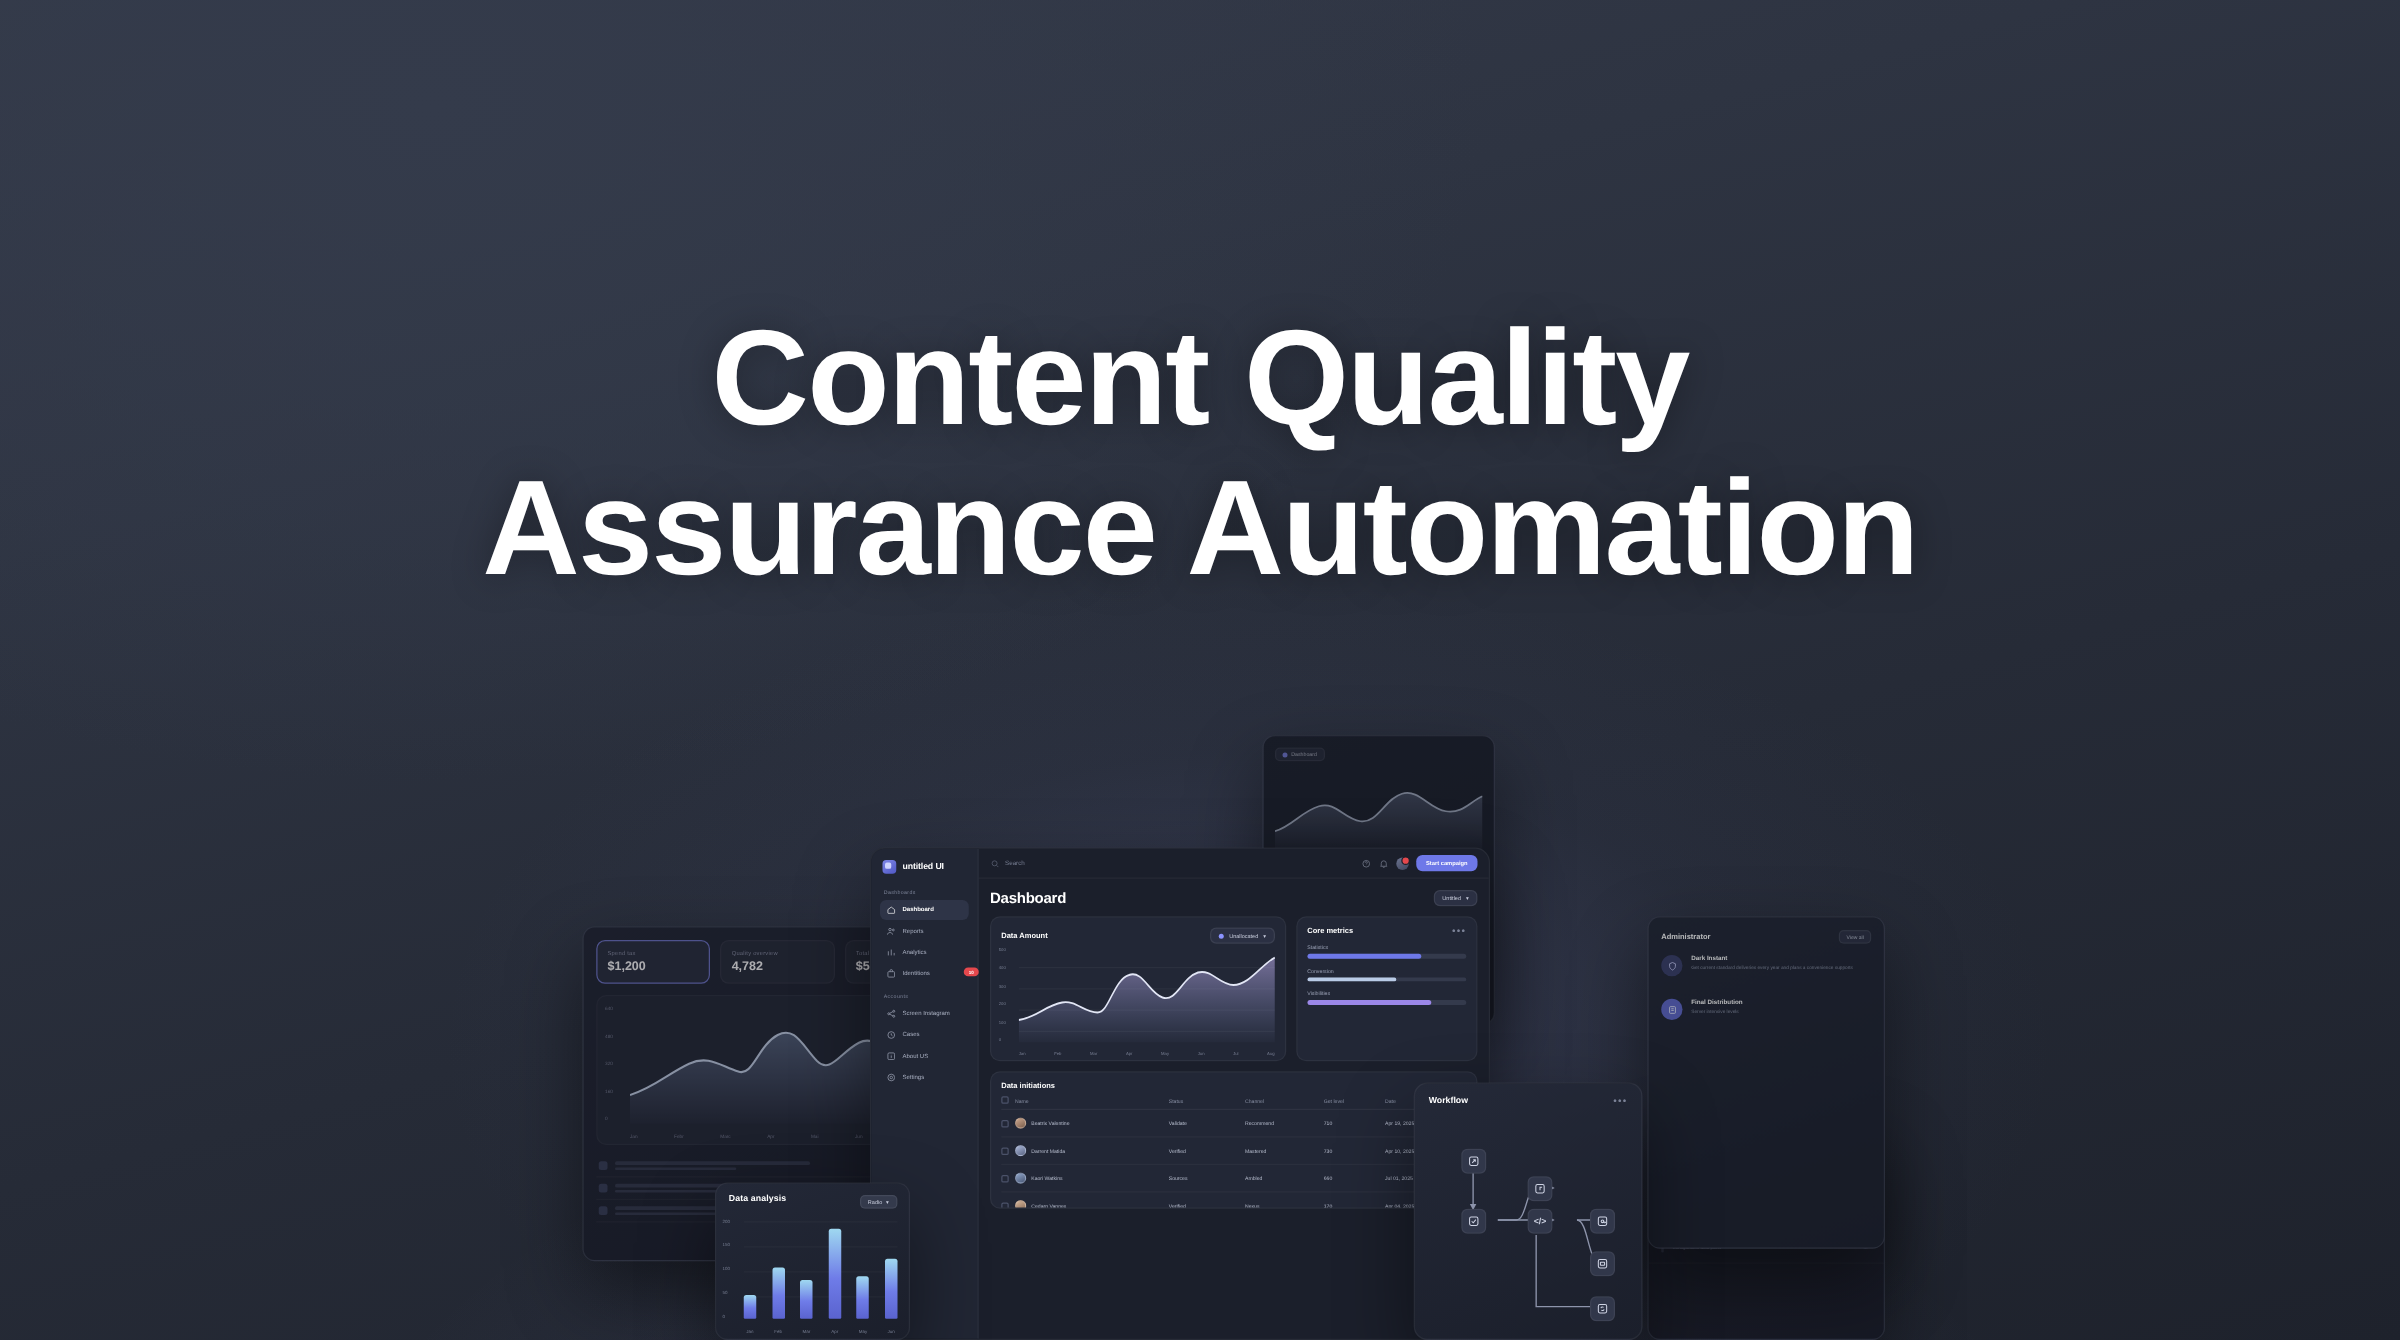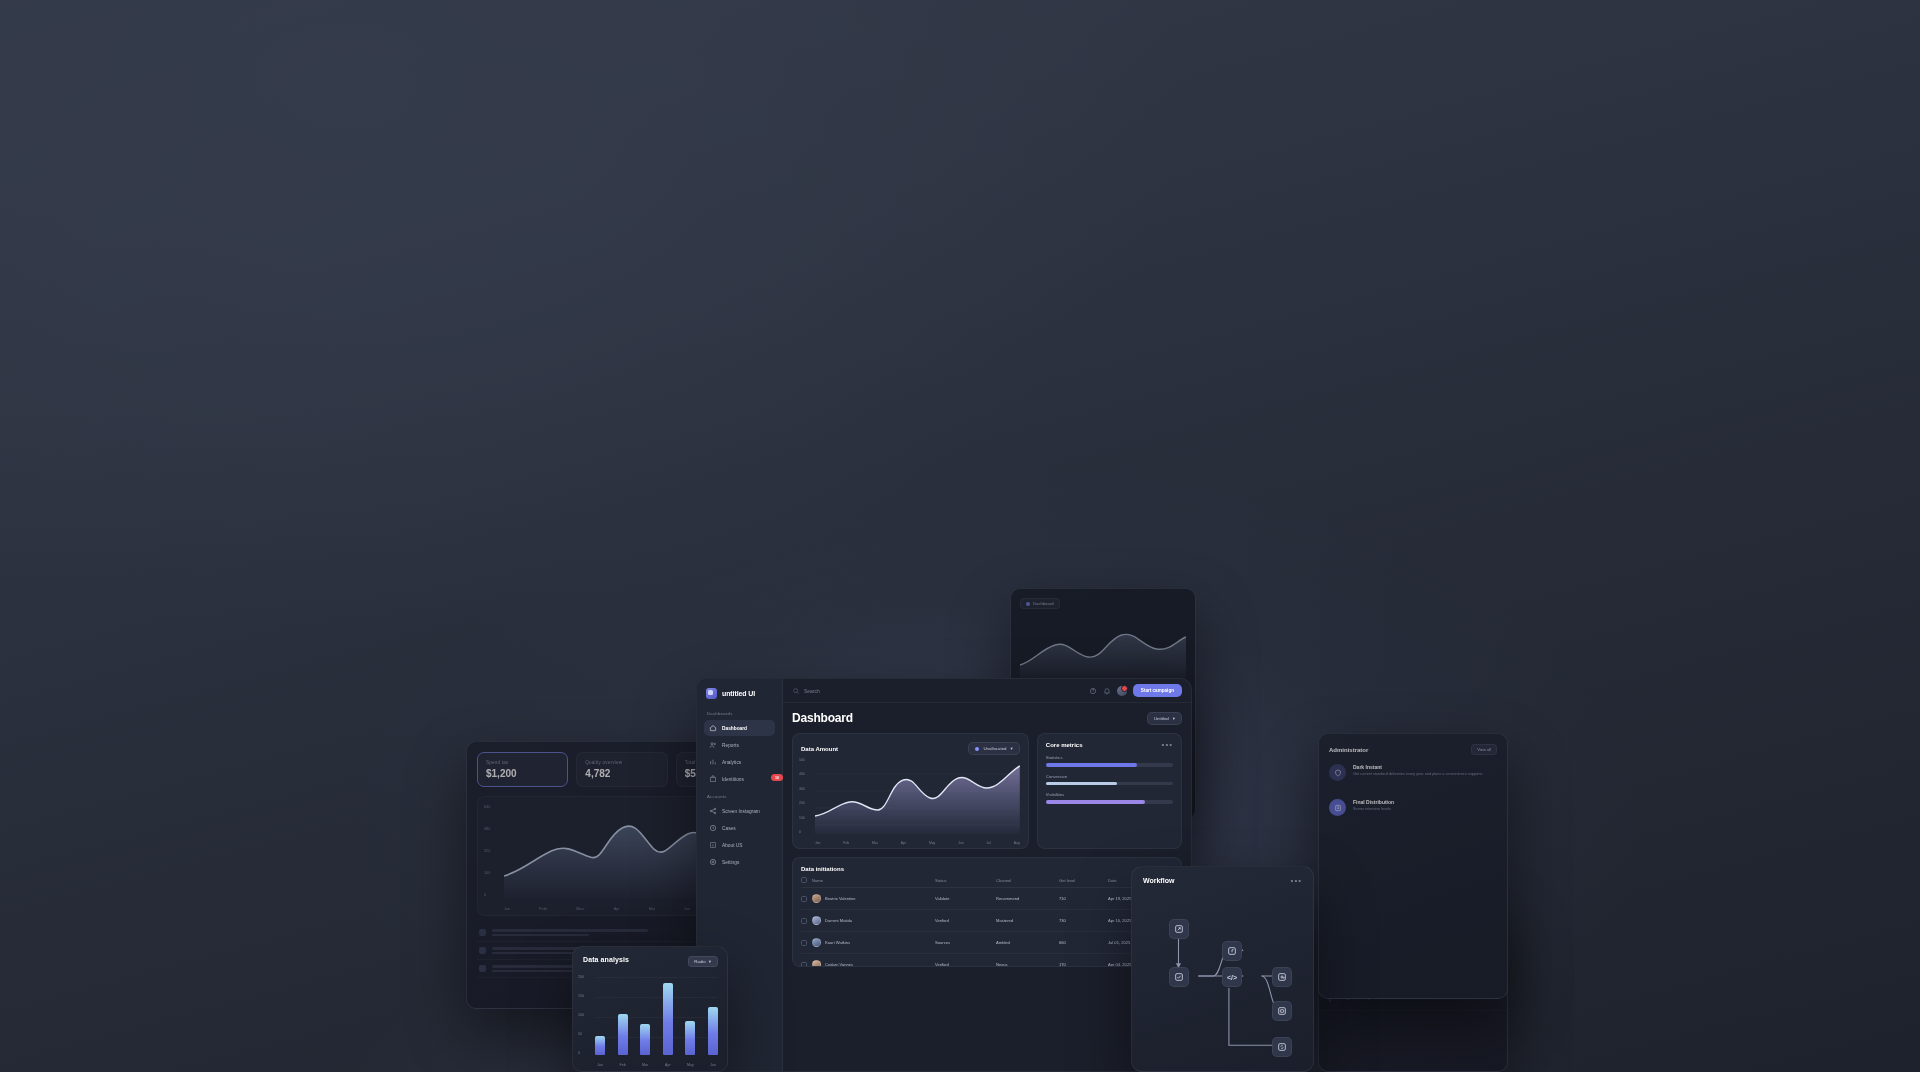--- a/index.html
+++ b/index.html
@@ -243,20 +243,24 @@
   #panelLeft .dim{ background:rgba(14,16,22,0.34); }
   #panelRight .dim{ background:rgba(14,16,22,0.46); }
   #panelFarRight .dim{ background:rgba(14,16,22,0.30); }
   #panelFarRight2 .dim{ background:rgba(14,16,22,0.40); }
 </style>
 </head>
 <body>
 
 <div class="stage">
 
+  <h1 class="headline">
+    <span>Content Quality</span>
+    <span class="l2">Assurance Automation</span>
+  </h1>
 
   <div class="cluster">
 
     <div class="panel" id="panelLeft">
       <div class="statrow">
         <div class="statbox active">
           <div class="statlbl">Spend tax</div>
           <div class="statval">$1,200</div>
         </div>
         <div class="statbox">

